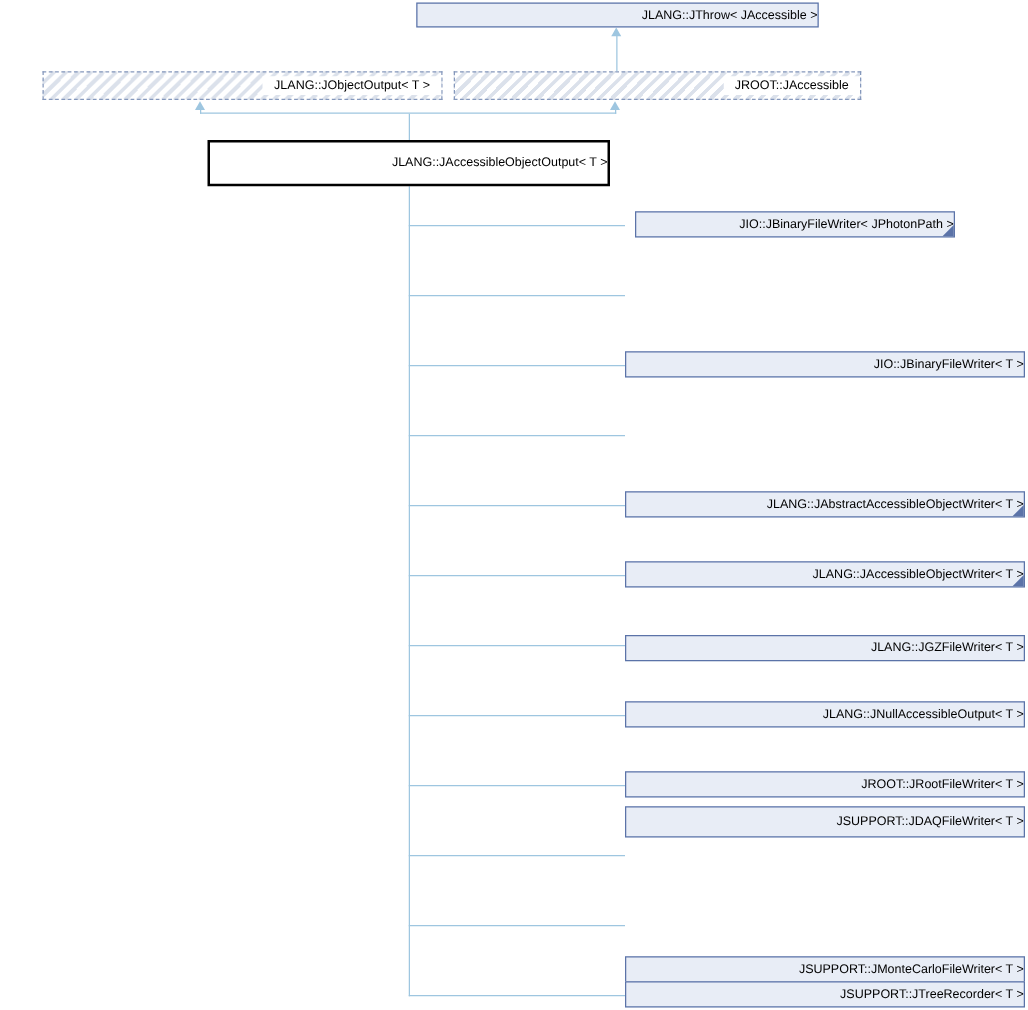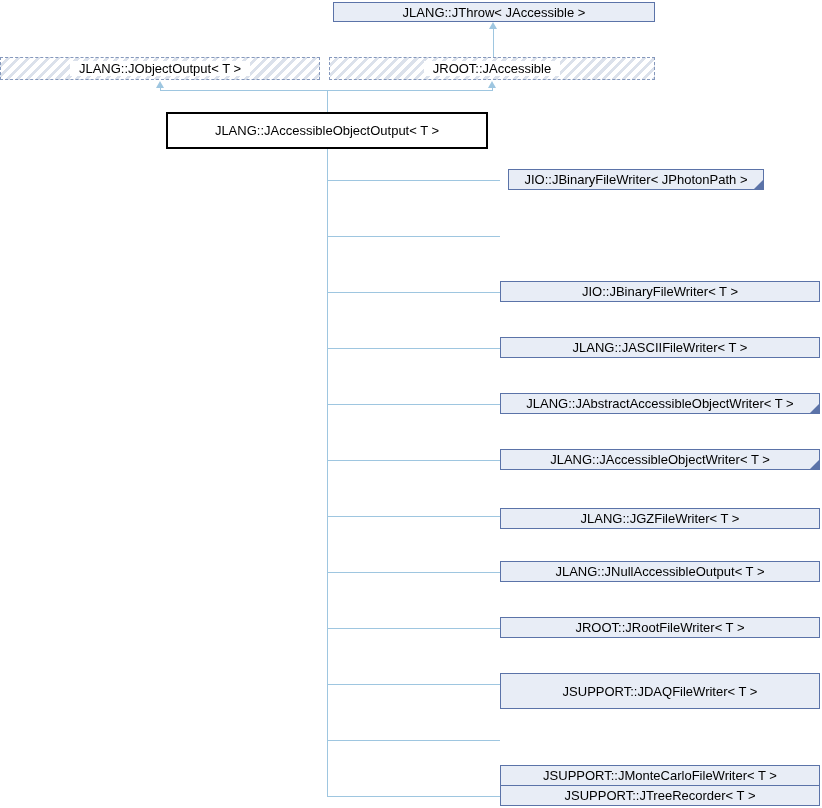--- a/index.html
+++ b/index.html
@@ -3,33 +3,34 @@
 <meta charset="utf-8">
 <style>
   html,body{margin:0;padding:0;background:#fff;}
   body{width:822px;height:808px;font-family:"Liberation Sans",sans-serif;}
   .canvas{position:relative;width:822px;height:808px;background:#fff;overflow:hidden;}
 
   .node{
     position:absolute;box-sizing:border-box;z-index:2;
     background:var(--node-bg,#e8edf6);
     border:1px solid var(--node-border,#5b73a8);
-    display:flex;align-items:center;justify-content:center;
-    font-size:13px;color:var(--text,#000);white-space:nowrap;
+    display:flex;align-items:center;justify-content:flex-end;
+    font-size:10px;color:var(--text,#000);white-space:nowrap;
     cursor:pointer;
   }
   .node.subject{
     background:#fff;border:2px solid var(--subject-border,#000);cursor:default;
   }
   .node.hatched{
     background:repeating-linear-gradient(135deg,
       #fff 0px,#fff 4px,
       var(--hatch-stripe,#dbe1eb) 4px,var(--hatch-stripe,#dbe1eb) 7px);
     border:1px dashed var(--dashed-border,#8598bc);
     cursor:default;
+    margin-left:34px;
   }
   .node.hatched .lbl{background:#fff;padding:0 9px;line-height:15px;}
 
   .line{position:absolute;background:var(--line,#9ec6e0);z-index:1;}
   .line.h{height:1px;}
   .line.v{width:1px;}
 
   .arrow-up{
     position:absolute;width:0;height:0;z-index:1;
     border-left:4px solid transparent;border-right:4px solid transparent;
@@ -88,45 +89,41 @@
   </div>
 
   <div class="node" style="left:508px;top:169px;width:256px;height:21px">
     <span class="lbl">JIO::JBinaryFileWriter&lt; JPhotonPath &gt;</span>
     <i class="fold"></i>
   </div>
   <div class="node" style="left:500px;top:281px;width:320px;height:21px">
     <span class="lbl">JIO::JBinaryFileWriter&lt; T &gt;</span>
 
   </div>
-  <div class="node" style="left:500px;top:337px;width:320px;height:21px">
-    <span class="lbl">JLANG::JASCIIFileWriter&lt; T &gt;</span>
-
-  </div>
   <div class="node" style="left:500px;top:393px;width:320px;height:21px">
     <span class="lbl">JLANG::JAbstractAccessibleObjectWriter&lt; T &gt;</span>
     <i class="fold"></i>
   </div>
   <div class="node" style="left:500px;top:449px;width:320px;height:21px">
     <span class="lbl">JLANG::JAccessibleObjectWriter&lt; T &gt;</span>
     <i class="fold"></i>
   </div>
   <div class="node" style="left:500px;top:508px;width:320px;height:21px">
     <span class="lbl">JLANG::JGZFileWriter&lt; T &gt;</span>
 
   </div>
   <div class="node" style="left:500px;top:561px;width:320px;height:21px">
     <span class="lbl">JLANG::JNullAccessibleOutput&lt; T &gt;</span>
 
   </div>
   <div class="node" style="left:500px;top:617px;width:320px;height:21px">
     <span class="lbl">JROOT::JRootFileWriter&lt; T &gt;</span>
 
   </div>
-  <div class="node" style="left:500px;top:673px;width:320px;height:36px">
+  <div class="node" style="left:500px;top:645px;width:320px;height:25px">
     <span class="lbl">JSUPPORT::JDAQFileWriter&lt; T &gt;</span>
 
   </div>
   <div class="node" style="left:500px;top:765px;width:320px;height:21px">
     <span class="lbl">JSUPPORT::JMonteCarloFileWriter&lt; T &gt;</span>
 
   </div>
   <div class="node" style="left:500px;top:785px;width:320px;height:21px">
     <span class="lbl">JSUPPORT::JTreeRecorder&lt; T &gt;</span>
 

